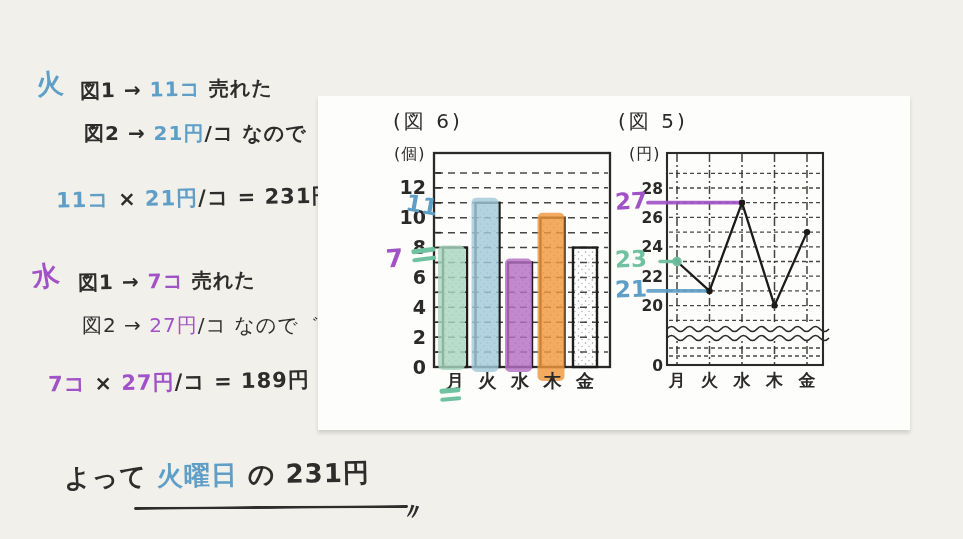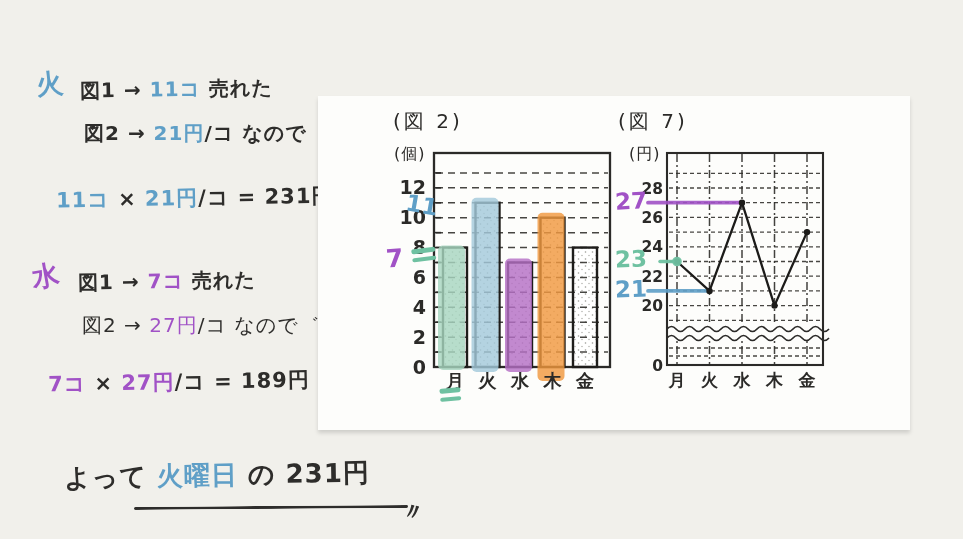--- a/index.html
+++ b/index.html
@@ -31,21 +31,21 @@
       <div class="note-line" style="left: 56px; top: 184px; font-size: 21px; transform: rotate(-1deg); font-weight: bold;"><span style="color: rgb(95, 159, 199);">11コ</span><span style="color: rgb(46, 45, 43);"> × </span><span style="color: rgb(95, 159, 199);">21円</span><span style="color: rgb(46, 45, 43);">/コ = 231円</span></div>
       <div class="note-line" style="left: 32px; top: 258px; font-size: 27px; transform: rotate(-10deg); font-weight: bold;"><span style="color: rgb(161, 82, 198);">水</span></div>
       <div class="note-line" style="left: 78px; top: 268px; font-size: 20px; transform: rotate(-1deg); font-weight: bold;"><span style="color: rgb(46, 45, 43);">図1 → </span><span style="color: rgb(161, 82, 198);">7コ </span><span style="color: rgb(46, 45, 43);">売れた</span></div>
       <div class="note-line" style="left: 82px; top: 312px; font-size: 20px; transform: rotate(0deg); font-weight: normal;"><span style="color: rgb(46, 45, 43);">図2 → </span><span style="color: rgb(161, 82, 198);">27円</span><span style="color: rgb(46, 45, 43);">/コ なので゛</span></div>
       <div class="note-line" style="left: 48px; top: 368px; font-size: 21px; transform: rotate(-1deg); font-weight: bold;"><span style="color: rgb(161, 82, 198);">7コ</span><span style="color: rgb(46, 45, 43);"> × </span><span style="color: rgb(161, 82, 198);">27円</span><span style="color: rgb(46, 45, 43);">/コ = 189円</span></div>
       <div class="note-line" style="left: 64px; top: 458px; font-size: 26px; transform: rotate(-1deg); font-weight: bold;"><span style="color: rgb(46, 45, 43);">よって </span><span style="color: rgb(95, 159, 199);">火曜日</span><span style="color: rgb(46, 45, 43);"> の </span><span style="color: rgb(46, 45, 43);">231円</span></div>
     </div>
 
   <div class="card"></div>
 
-  <div class="fig-title" style="left:393px;top:108px;">(図 2)</div>
+  <div class="fig-title" style="left:393px;top:108px;">(図 6)</div>
   <div class="fig-unit" style="left:394px;top:144px;">(個)</div>
   <svg class="chart" id="chart1" style="left:388px;top:145px;" width="240" height="252">
       <defs>
         <pattern id="stip" width="7" height="7" patternUnits="userSpaceOnUse">
           <circle cx="1.5" cy="2" r="0.8" fill="#9a9a94"></circle>
           <circle cx="5" cy="5.5" r="0.7" fill="#a8a8a2"></circle>
         </pattern>
       </defs>
       <rect x="55" y="102.56" width="24" height="119.44" fill="#ffffff"></rect>
       <rect x="55" y="102.56" width="24" height="119.44" fill="url(#stip)"></rect>
@@ -100,21 +100,21 @@
       <text x="38" y="109.06" text-anchor="end" font-size="19" fill="#2b2a28" font-family="&quot;DejaVu Sans&quot;,sans-serif" font-weight="bold">8</text>
       <text x="38" y="79.19999999999999" text-anchor="end" font-size="19" fill="#2b2a28" font-family="&quot;DejaVu Sans&quot;,sans-serif" font-weight="bold">10</text>
       <text x="38" y="49.34" text-anchor="end" font-size="19" fill="#2b2a28" font-family="&quot;DejaVu Sans&quot;,sans-serif" font-weight="bold">12</text>
       <text x="67" y="242" text-anchor="middle" font-size="18" fill="#2b2a28" font-family="&quot;DejaVu Sans&quot;,sans-serif" font-weight="bold">月</text>
       <text x="99.5" y="242" text-anchor="middle" font-size="18" fill="#2b2a28" font-family="&quot;DejaVu Sans&quot;,sans-serif" font-weight="bold">火</text>
       <text x="132" y="242" text-anchor="middle" font-size="18" fill="#2b2a28" font-family="&quot;DejaVu Sans&quot;,sans-serif" font-weight="bold">水</text>
       <text x="164.5" y="242" text-anchor="middle" font-size="18" fill="#2b2a28" font-family="&quot;DejaVu Sans&quot;,sans-serif" font-weight="bold">木</text>
       <text x="197" y="242" text-anchor="middle" font-size="18" fill="#2b2a28" font-family="&quot;DejaVu Sans&quot;,sans-serif" font-weight="bold">金</text>
     </svg>
 
-  <div class="fig-title" style="left:618px;top:108px;">(図 7)</div>
+  <div class="fig-title" style="left:618px;top:108px;">(図 5)</div>
   <div class="fig-unit" style="left:629px;top:144px;">(円)</div>
   <svg class="chart" id="chart2" style="left:638px;top:145px;" width="200" height="252">
       <line x1="31" y1="175.29999999999998" x2="183" y2="175.29999999999998" stroke="#34332f" stroke-width="1.3" stroke-dasharray="4 3" opacity="0.9"></line>
       <line x1="31" y1="160.6" x2="183" y2="160.6" stroke="#34332f" stroke-width="1.3" stroke-dasharray="4 3" opacity="0.9"></line>
       <line x1="31" y1="145.89999999999998" x2="183" y2="145.89999999999998" stroke="#34332f" stroke-width="1.3" stroke-dasharray="4 3" opacity="0.9"></line>
       <line x1="31" y1="131.2" x2="183" y2="131.2" stroke="#34332f" stroke-width="1.3" stroke-dasharray="4 3" opacity="0.9"></line>
       <line x1="31" y1="116.5" x2="183" y2="116.5" stroke="#34332f" stroke-width="1.3" stroke-dasharray="4 3" opacity="0.9"></line>
       <line x1="31" y1="101.8" x2="183" y2="101.8" stroke="#34332f" stroke-width="1.3" stroke-dasharray="4 3" opacity="0.9"></line>
       <line x1="31" y1="87.1" x2="183" y2="87.1" stroke="#34332f" stroke-width="1.3" stroke-dasharray="4 3" opacity="0.9"></line>
       <line x1="31" y1="72.4" x2="183" y2="72.4" stroke="#34332f" stroke-width="1.3" stroke-dasharray="4 3" opacity="0.9"></line>

